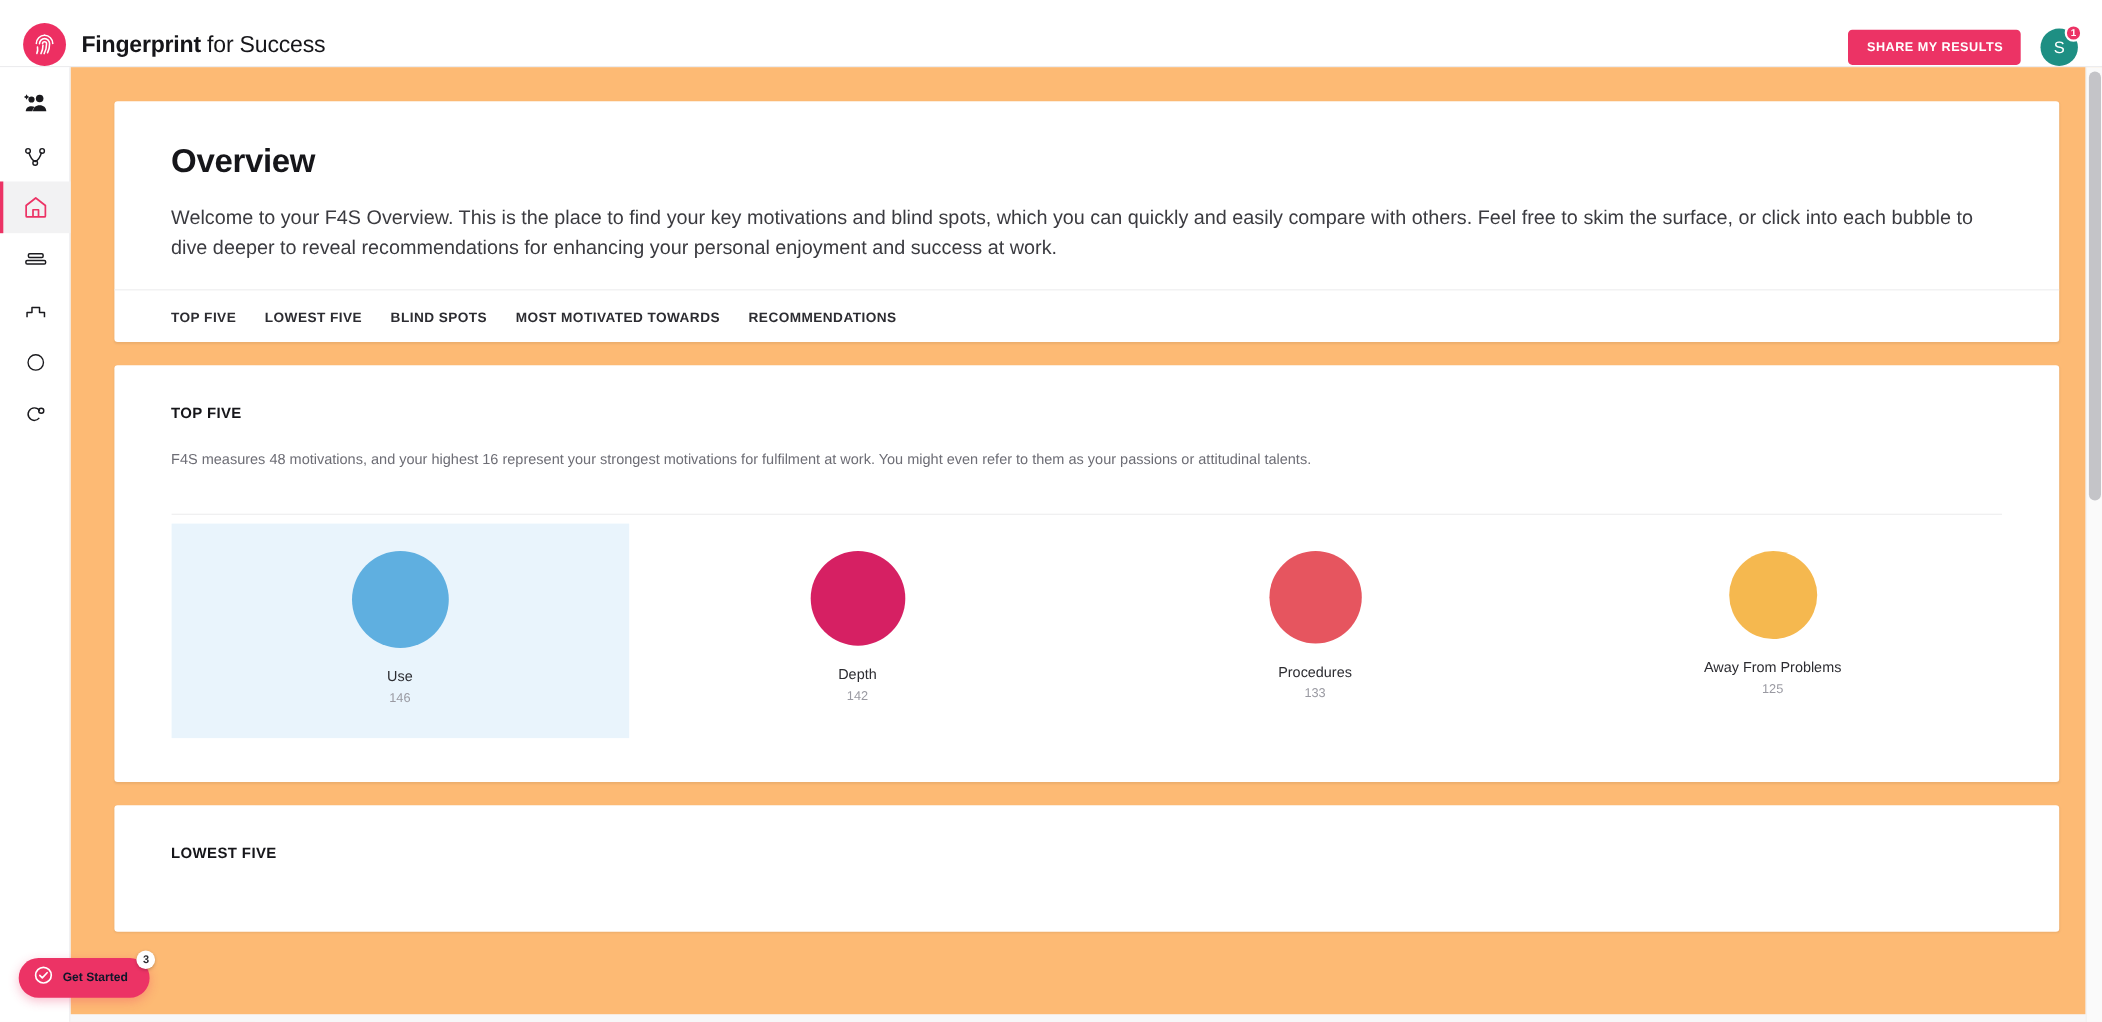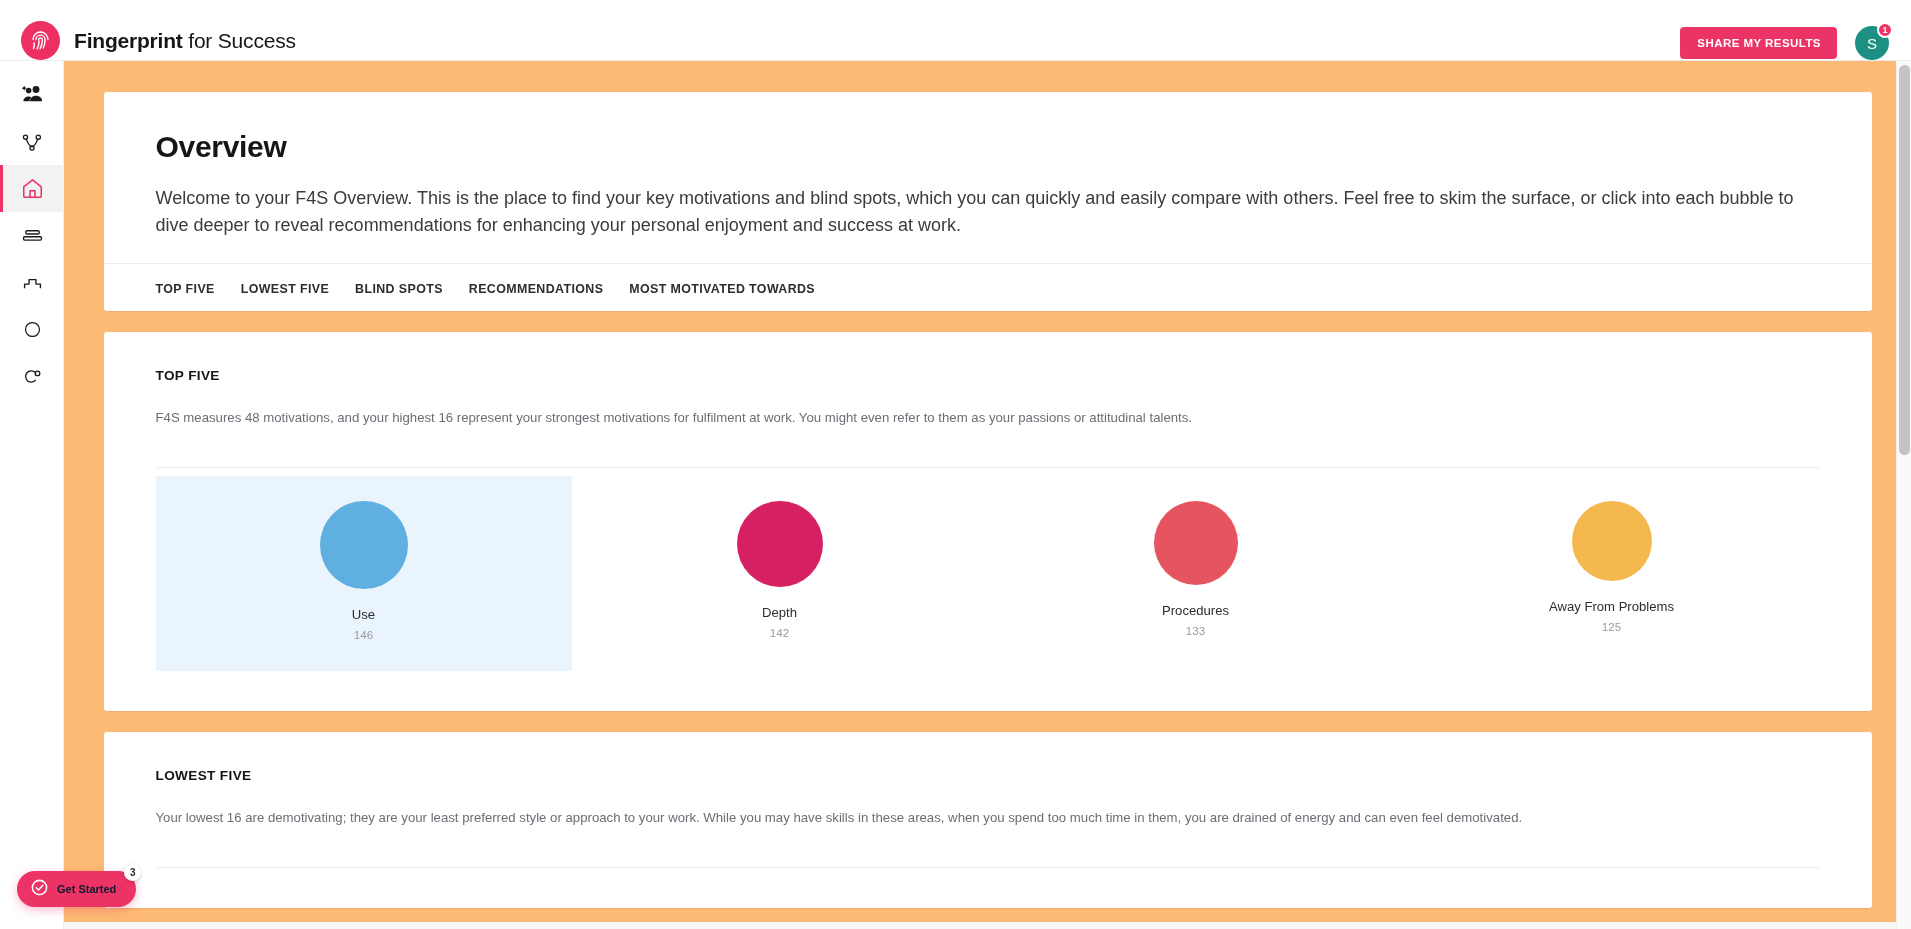--- a/index.html
+++ b/index.html
@@ -395,22 +395,22 @@
 
   <div class="card card-overview">
     <div class="overview-pad">
       <div class="page-title">Overview</div>
       <div class="page-intro">Welcome to your F4S Overview. This is the place to find your key motivations and blind spots, which you can quickly and easily compare with others. Feel free to skim the surface, or click into each bubble to dive deeper to reveal recommendations for enhancing your personal enjoyment and success at work.</div>
     </div>
     <div class="tabs">
       <div class="tab">TOP FIVE</div>
       <div class="tab">LOWEST FIVE</div>
       <div class="tab">BLIND SPOTS</div>
+      <div class="tab">MOST MOTIVATED TOWARDS</div>
       <div class="tab">RECOMMENDATIONS</div>
-      <div class="tab">MOST MOTIVATED TOWARDS</div>
     </div>
   </div>
 
   <div class="card card-section">
     <div class="section-pad">
       <div class="section-title">TOP FIVE</div>
       <div class="section-desc">F4S measures 48 motivations, and your highest 16 represent your strongest motivations for fulfilment at work. You might even refer to them as your passions or attitudinal talents.</div>
 
       <div class="bubble-row">
         <div class="bubble-cell highlight">
@@ -433,21 +433,20 @@
           <div class="bubble-label">Away From Problems</div>
           <div class="bubble-score">125</div>
         </div>
       </div>
     </div>
   </div>
 
   <div class="card card-lowest">
     <div class="section-pad">
       <div class="section-title">LOWEST FIVE</div>
-      <div class="section-desc">Your lowest 16 are demotivating; they are your least preferred style or approach to your work. While you may have skills in these areas, when you spend too much time in them, you are drained of energy and can even feel demotivated.</div>
     </div>
   </div>
 
 </div>
 
 <div class="scroll-track">
   <div class="scroll-arrow" style="top:2px;">▲</div>
   <div class="scroll-thumb"></div>
 </div>
 

